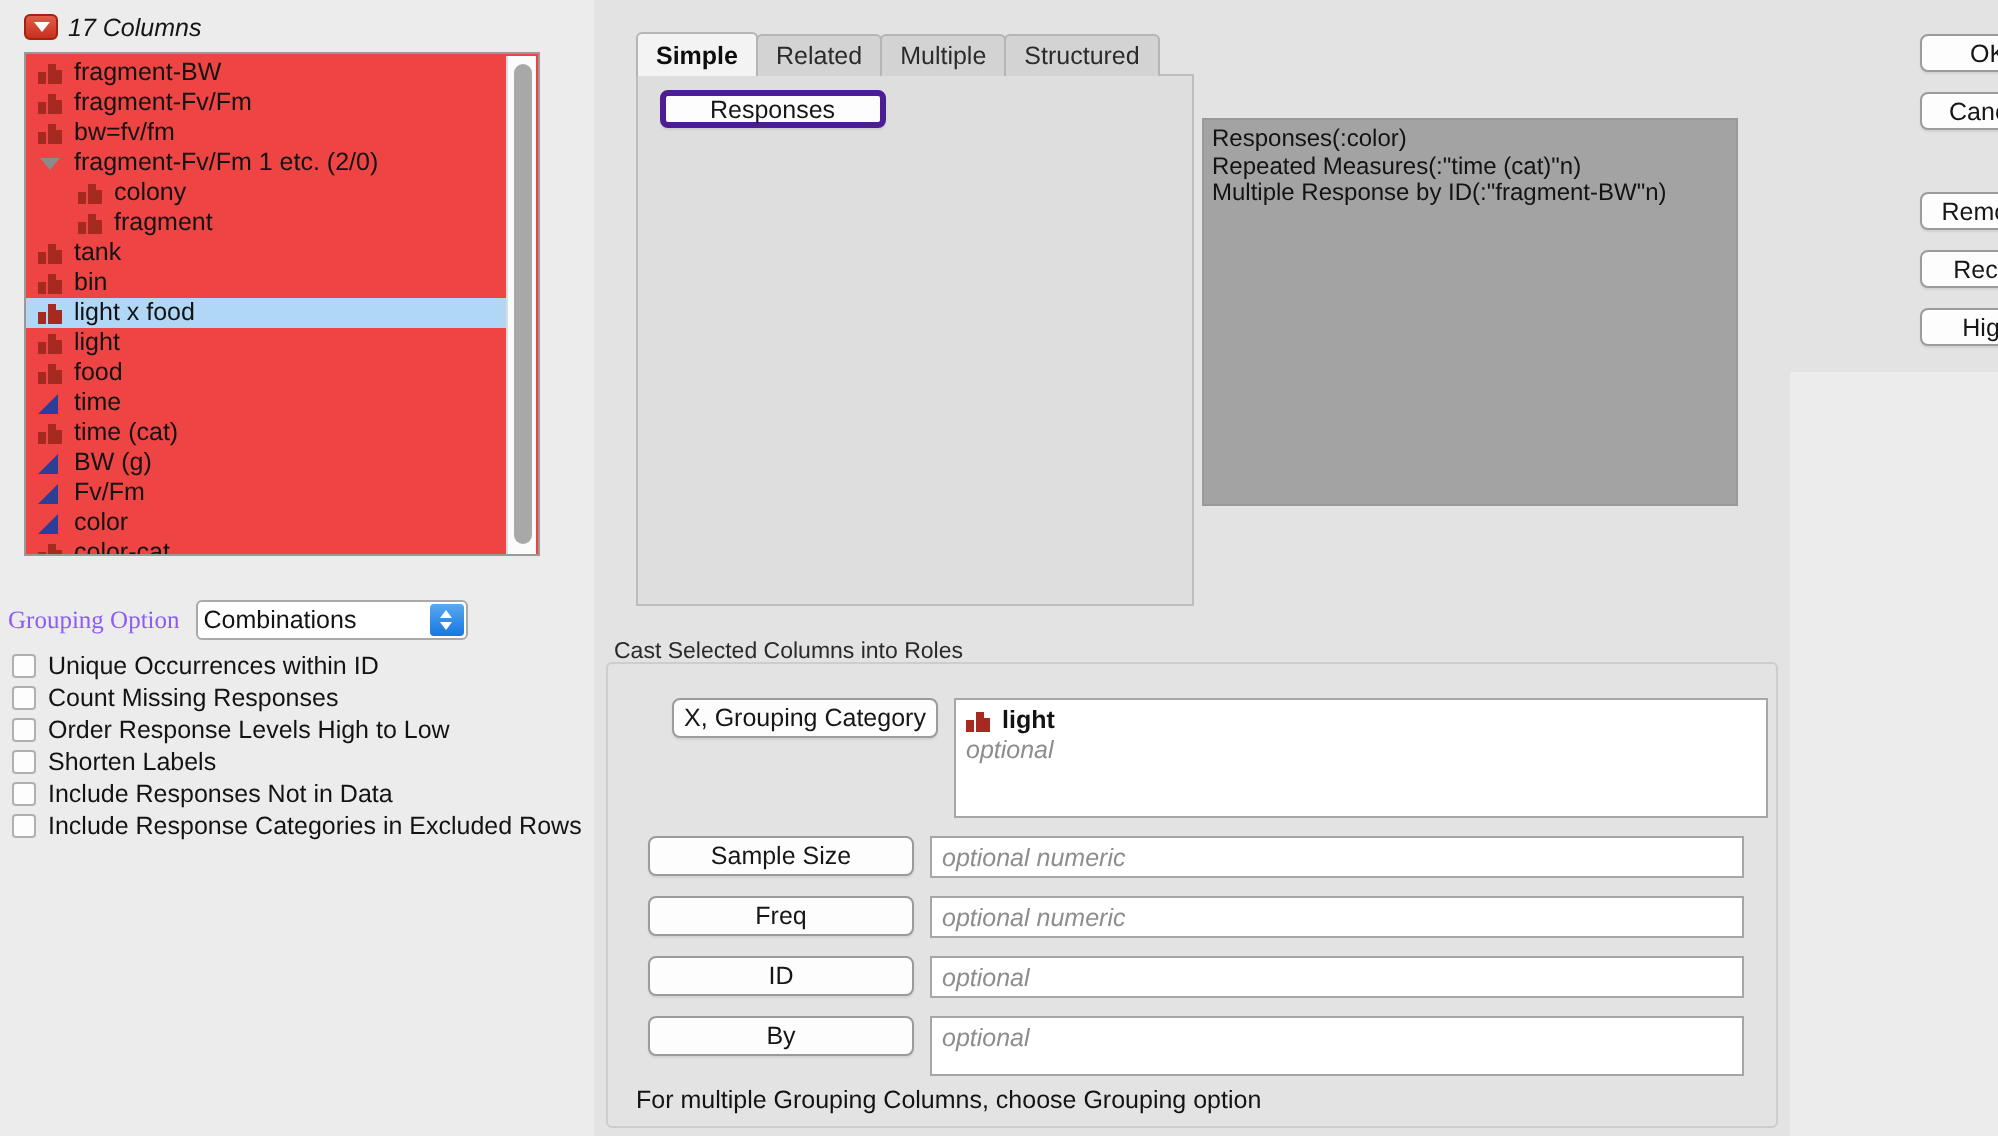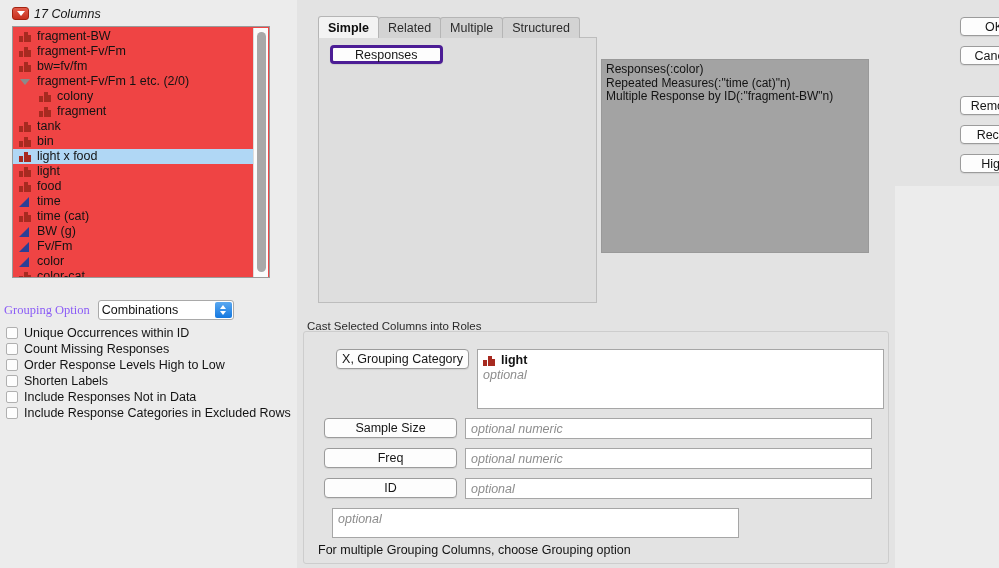--- a/index.html
+++ b/index.html
@@ -632,20 +632,21 @@
           <span class="ph">optional numeric</span>
         </div>
       </div>
       <div class="role-row" style="left: 20px; top: 146px;">
         <div class="role-btn">ID</div>
         <div class="role-field" style="width: 407px; height: 21px; margin-left: 8px;">
           <span class="ph">optional</span>
         </div>
       </div>
       <div class="role-row" style="left: 20px; top: 176px;">
+        <div class="role-btn">By</div>
         <div class="role-field" style="width: 407px; height: 30px; margin-left: 8px;">
           <span class="ph">optional</span>
         </div>
       </div>
     </div>
   <div class="roles-note">For multiple Grouping Columns, choose Grouping option</div>
 
   <div class="btn-col">
     <div class="dlg-btn" style="top:17px">OK</div>
     <div class="dlg-btn" style="top:46px">Cancel</div>

